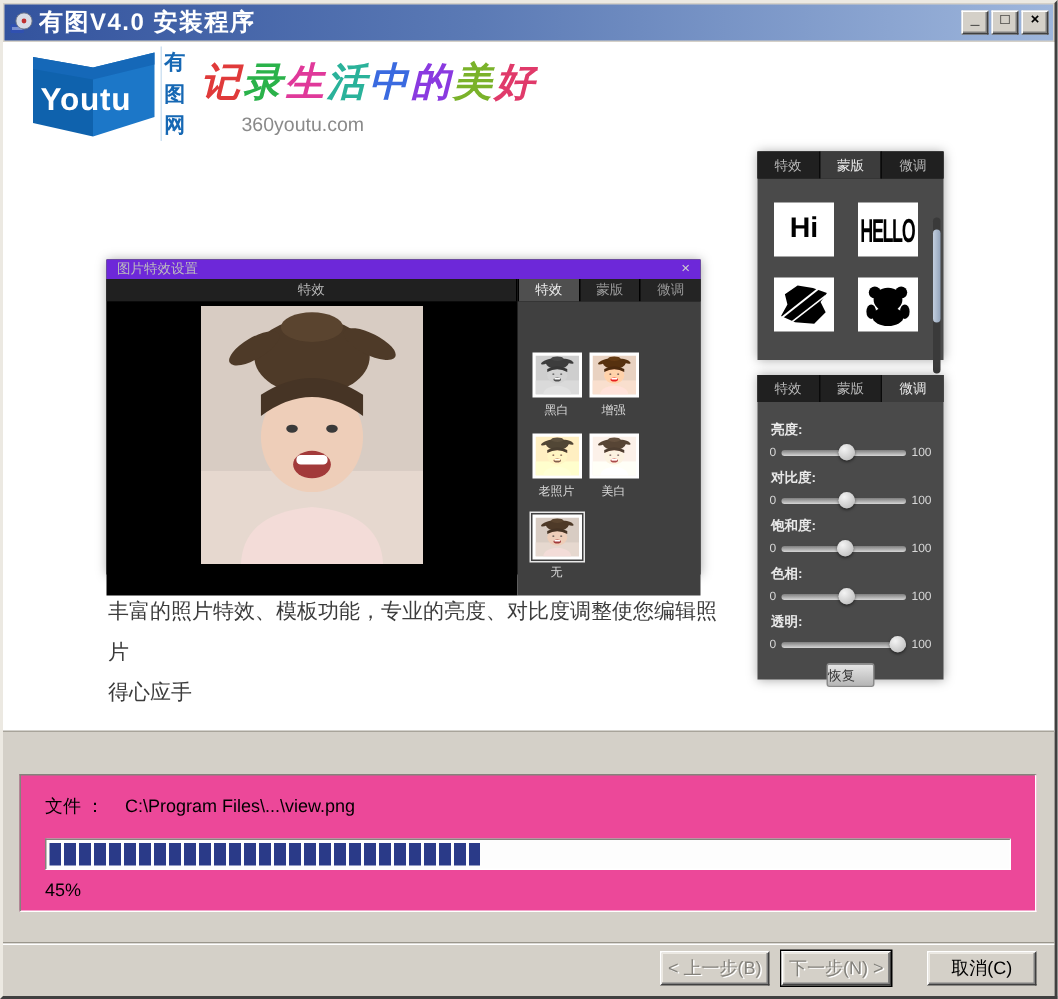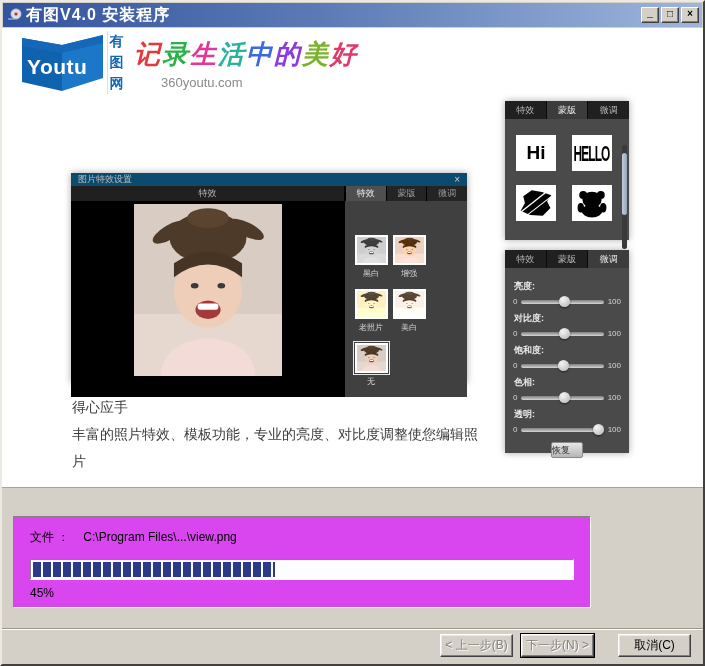--- a/index.html
+++ b/index.html
@@ -39,21 +39,21 @@
     color:#1668b4; font-size:14px; line-height:21px; font-weight:bold;
     border-left:1px solid #cfe2f2; }
   .slogan{ position:absolute; left:115px; top:6px; white-space:nowrap;
     font-family:"Liberation Serif", serif; font-style:italic; font-weight:bold;
     font-size:26px; letter-spacing:2px; }
   .logo-domain{ position:absolute; left:142px; top:44px; font-size:13px; color:#8a8a8a; }
 
   
   .app{ position:absolute; left:69px; top:145px; width:396px; height:210px;
     box-shadow:0 0 7px rgba(0,0,0,.35); background:#000; display:flex; flex-direction:column; }
-  .app-titlebar{ height:16px; background:#0c4a6e; display:flex; align-items:center;
+  .app-titlebar{ height:16px; background:#6d28d9; display:flex; align-items:center;
     padding:0 7px; color:#bdbdbd; font-size:9px; }
   .app-title{ flex:1; }
   .app-close{ color:#cfcfcf; font-size:10px; line-height:10px; }
   .app-tabrow{ height:15px; display:flex; background:#101010; }
   .app-header{ width:274px; background:#202020; color:#b8b8b8; font-size:9px;
     text-align:center; line-height:15px; border-right:1px solid #000; }
   .app-tabs{ flex:1; display:flex; }
   .app-tab{ flex:1; font-size:9px; text-align:center; line-height:15px;
     color:#9a9a9a; background:#242424; border-left:1px solid #000; }
   .app-tab.active{ background:#4f4f4f; color:#efefef; }
@@ -109,22 +109,22 @@
     background:linear-gradient(180deg,#7e7e7e,#d6d6d6); }
   .slider-thumb{ position:absolute; top:-4px; width:11px; height:11px; margin-left:-5px;
     border-radius:50%; background:radial-gradient(circle at 35% 30%,#f4f4f4,#b4b4b4);
     box-shadow:0 1px 2px rgba(0,0,0,.5); }
   .reset-btn{ display:block; margin:8px auto 0; width:32px; height:16px;
     background:linear-gradient(180deg,#e6e6e6,#b6b6b6); border:1px solid #8a8a8a;
     border-radius:2px; font-size:9px; color:#333; text-align:left; line-height:14px; }
 
   
   .bottom{ position:relative; height:177px; background:#d4d0c8; }
-  .groupbox{ position:absolute; left:11px; top:28px; width:578px; height:92px;
-    border:1px solid; border-color:#84827c #fff #fff #84827c; background:#d946ef; }
+  .groupbox{ position:absolute; left:11px; top:28px; width:678px; height:92px;
+    border:1px solid; border-color:#84827c #fff #fff #84827c; background:#ec4899; }
   .file-line{ position:absolute; left:16px; top:12px; font-size:12px; color:#000; }
   .file-line .gap{ display:inline-block; width:14px; }
   .progress-trough{ position:absolute; left:16px; top:42px; right:16px; height:21px;
     border:1px solid; border-color:#84827c #fff #fff #84827c; background:#fdfdfd; padding:2px; }
   .progress-fill{ height:100%; width:0;
     background:repeating-linear-gradient(90deg,#2a3a88 0 8px,#fdfdfd 8px 10px); }
   .percent{ position:absolute; left:16px; top:69px; font-size:12px; color:#000; }
   .separator{ position:absolute; left:0; top:140px; width:100%; height:2px;
     border-top:1px solid #9a968c; border-bottom:1px solid #ffffff; }
   .btn-row{ position:absolute; top:146px; right:12px; display:flex; align-items:flex-end; }
@@ -252,22 +252,22 @@
                     </svg>
                   </div>
                 <div class="fx-label">无</div>
               </div>
             </div>
           </div>
         </div>
       </div>
 
       <div class="desc">
+        <div>丰富的照片特效、模板功能，专业的亮度、对比度调整使您编辑照片</div>
         <div>得心应手</div>
-        <div>丰富的照片特效、模板功能，专业的亮度、对比度调整使您编辑照片</div>
       </div>
 
       <div class="panel panel-mask">
         <div class="panel-tabs">
           <div class="p-tab">特效</div>
           <div class="p-tab active">蒙版</div>
           <div class="p-tab">微调</div>
         </div>
         <div class="mask-body">
           <div class="tile tile-hi">Hi</div>

